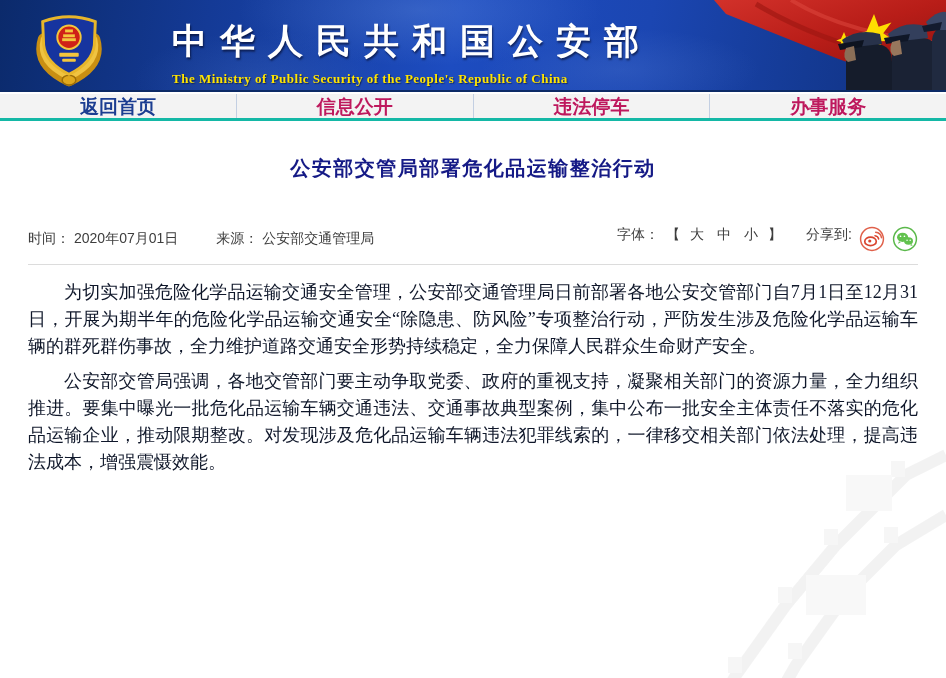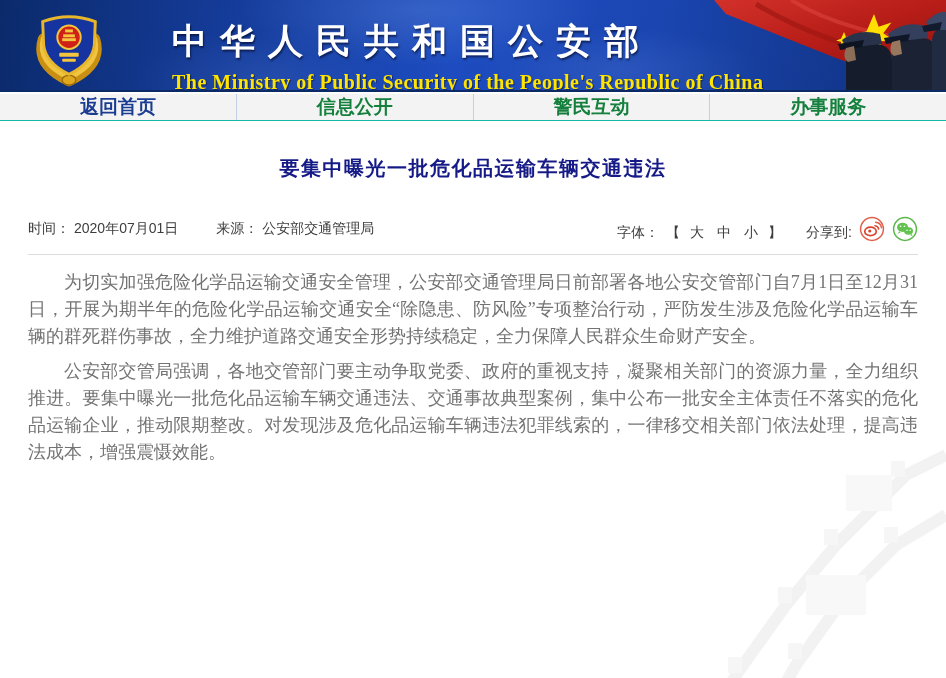--- a/index.html
+++ b/index.html
@@ -21,63 +21,63 @@
       radial-gradient(ellipse 180px 70px at 260px 80px, rgba(90,130,210,.20), transparent 70%);
   }
   .emblem { position:absolute; left:30px; top:6px; width:78px; height:82px; }
   .header-titles { position:absolute; left:172px; top:12px; white-space:nowrap;margin-top:6px; }
   .site-title {
     color:#ffffff; font-family:"Liberation Sans","DejaVu Sans",sans-serif;
     font-weight:bold; font-size:35px; letter-spacing:13px;
     text-shadow:1px 2px 2px rgba(0,0,20,.55);
   }
   .site-subtitle {
-    margin-top:6px; color:#ffe400; font-weight:bold; font-size:20px;
+    margin-top:6px; color:#ffe400; font-weight:bold; font-size:13px;
     font-family:"Liberation Serif","DejaVu Serif",serif; letter-spacing:.5px;
     text-shadow:1px 1px 1px rgba(0,0,20,.5);
   }
   .header-photo { position:absolute; right:0; top:0; width:250px; height:92px; }
 
   
   .navbar {
     display:flex; width:946px; height:27px; margin-top:2px;
-    background:#f3f3f3; border-bottom:1px solid #14b8a6;
+    background:#f3f3f3; border-bottom:3px solid #14b8a6;
   }
   .nav-item {
     flex:1 1 0; text-align:center; line-height:26px; font-size:19px; font-weight:bold;
     font-family:"Liberation Sans","DejaVu Sans",sans-serif; cursor:pointer;
     border-right:1px solid #c3cfe2;
   }
   .nav-item:last-child { border-right:none; }
   .nav-home { color:#1b3d91; }
-  .nav-red  { color:#15803d; }
+  .nav-red  { color:#be185d; }
 
   
   .content { position:relative; width:946px; padding:0 28px; }
   .watermark { position:absolute; right:0; top:120px; z-index:0; opacity:.55; pointer-events:none; }
   .article-title {
     position:relative; z-index:1; text-align:center; margin-top:34px;
     font-size:20px; font-weight:bold; color:#151a86; letter-spacing:1.5px;
   }
   .meta-row {
     position:relative; z-index:1; display:flex; justify-content:space-between; align-items:center;
-    margin-top:34px; font-size:14px; color:#3d3d3d;
+    margin-top:44px; font-size:14px; color:#3d3d3d;
     font-family:"Liberation Sans","DejaVu Sans",sans-serif;
   }
   .meta-left span { margin-right:4px; }
   .meta-gap { display:inline-block; width:26px; }
-  .meta-right { display:flex; align-items:flex-end; gap:7px; }
+  .meta-right { display:flex; align-items:flex-start; gap:7px; }
   .font-size-ctl { cursor:pointer; padding:0 3px; }
   .bracket { color:#3d3d3d; }
   .share-icon { width:26px; height:26px; cursor:pointer; display:inline-block; }
   .divider { border:none; border-top:1px solid #dcdcdc; margin-top:12px; }
 
   .article-body { position:relative; z-index:1; margin-top:14px; }
   .article-body p {
-    font-size:18px; line-height:27px; color:#737373; text-align:justify;
+    font-size:18px; line-height:27px; color:#0f172a; text-align:justify;
     text-indent:2em; margin-bottom:8px;
   }
 </style>
 </head>
 <body>
 
 <div class="header">
   <div class="emblem">
     <svg viewBox="0 0 80 84" width="78" height="82">
 
@@ -134,21 +134,21 @@
         <path d="M230,22 Q242,10 250,12 L250,30 L234,30 Z" fill="#3a4766"></path>
         <path d="M226,26 L246,22 L244,30 L228,32 Z" fill="#131b2e"></path>
       </g>
     </svg>
   </div>
 </div>
 
 <div class="navbar">
   <div class="nav-item nav-home">返回首页</div>
   <div class="nav-item nav-red">信息公开</div>
-  <div class="nav-item nav-red">警民互动</div>
+  <div class="nav-item nav-red">违法停车</div>
   <div class="nav-item nav-red">办事服务</div>
 </div>
 
 <div class="content">
 
   <div class="watermark">
     <svg width="400" height="540" viewBox="0 0 400 540">
       <g fill="none" stroke="#e9e9e9" stroke-width="12">
         <path d="M400,180 L360,200 L330,230 L290,270 L240,330 L190,400 L150,470 L120,540"></path>
         <path d="M400,240 L350,270 L300,320 L250,390 L210,460 L180,540"></path>
@@ -162,21 +162,21 @@
           <rect x="142" y="452" width="14" height="16"></rect>
         <rect x="338" y="252" width="14" height="16"></rect>
           <rect x="290" y="300" width="14" height="16"></rect>
         <rect x="242" y="368" width="14" height="16"></rect>
           <rect x="202" y="438" width="14" height="16"></rect>
       </g>
       <path d="M260,300 h60 v40 h-60 z M300,200 h46 v36 h-46 z" fill="#f3f3f3"></path>
     </svg>
   </div>
 
-  <h1 class="article-title">要集中曝光一批危化品运输车辆交通违法</h1>
+  <h1 class="article-title">公安部交管局部署危化品运输整治行动</h1>
 
   <div class="meta-row">
     <div class="meta-left">
       <span>时间：</span><span>2020年07月01日</span><span class="meta-gap"></span>
       <span>来源：</span><span>公安部交通管理局</span>
     </div>
     <div class="meta-right">
       <span>字体：</span>
       <span class="bracket">【</span>
       <span class="font-size-ctl">大</span>

